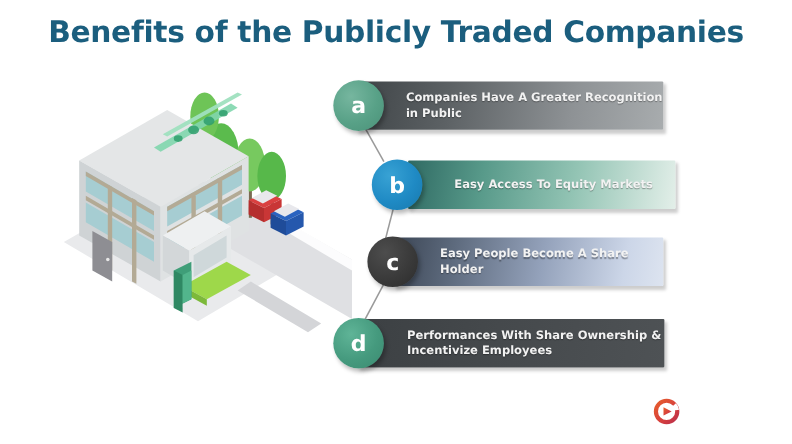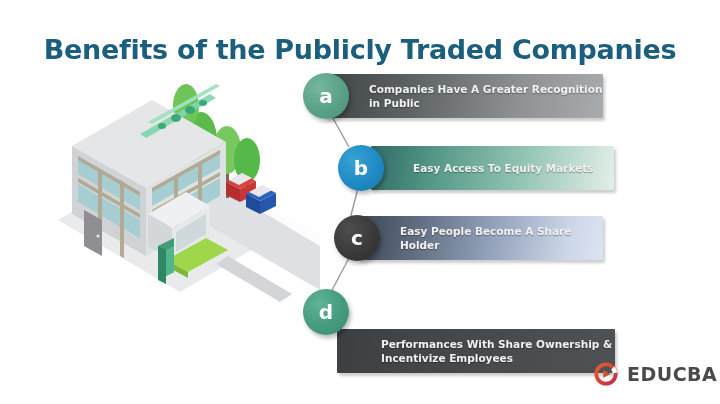--- a/index.html
+++ b/index.html
@@ -12,21 +12,21 @@
     height: 404px;
     position: relative;
     overflow: hidden;
     font-family: "Liberation Sans", sans-serif;
   }
 
   
   #page-title {
     position: absolute;
     left: 0;
-    top: 34px;
+    top: 14px;
     width: 720px;
     text-align: center;
     font-size: 27px;
     font-weight: bold;
     color: #1b5e7e;
     letter-spacing: -0.3px;
     font-family: "DejaVu Sans", sans-serif;
     white-space: nowrap;
   }
 
@@ -106,25 +106,24 @@
     left: 24px; width: 245px;
     background: linear-gradient(100deg, #3b4554 0%, #5d6a7d 22%, #94a2bb 55%, #ccd6e8 85%, #dde4f0 100%);
     padding-left: 42px;
     box-sizing: border-box;
   }
   #circle-c { left: 0px; background: radial-gradient(circle at 35% 32%, #4d4d4d 0%, #3a3a3a 55%, #2c2c2c 100%); }
 
   
   #row-d { left: 303px; top: 290px; width: 300px; }
   #row-d .bar {
-    left: 34px; width: 278px;
+    left: 23px; width: 278px;
     background: linear-gradient(100deg, #3c4043 0%, #45494c 45%, #4e5255 100%);
     padding-left: 44px;
     box-sizing: border-box;
-    margin-top: 39px;
   }
   #circle-d { left: 0px; background: radial-gradient(circle at 35% 32%, #5fb497 0%, #459a7e 55%, #3b8a70 100%); }
 
   
   #connectors {
     position: absolute;
     left: 0; top: 0;
     width: 720px; height: 404px;
     pointer-events: none;
   }
@@ -277,14 +276,13 @@
       <linearGradient id="swirlGrad" x1="0" y1="0" x2="1" y2="1">
         <stop offset="0%" stop-color="#e8622a"></stop>
         <stop offset="55%" stop-color="#d8413c"></stop>
         <stop offset="100%" stop-color="#b52b4e"></stop>
       </linearGradient>
     </defs>
     <path d="M14 2.4 A11.6 11.6 0 1 0 25.6 14 A11.6 11.6 0 0 0 14 2.4 Z M14 6.2 A7.8 7.8 0 1 1 6.2 14 A7.8 7.8 0 0 1 14 6.2 Z" fill="url(#swirlGrad)"></path>
     <path d="M22.5 6.5 A11.6 11.6 0 0 1 25.4 12.4 L20.6 13.2 A7.8 7.8 0 0 0 19.2 9.6 Z" fill="#ffffff"></path>
     <path d="M11.2 10.2 L18.6 14 L11.2 17.8 Z" fill="url(#swirlGrad)"></path>
   </svg>
-  <span id="logo-text">EDUCBA</span>
 </div>
 
 </body></html>

